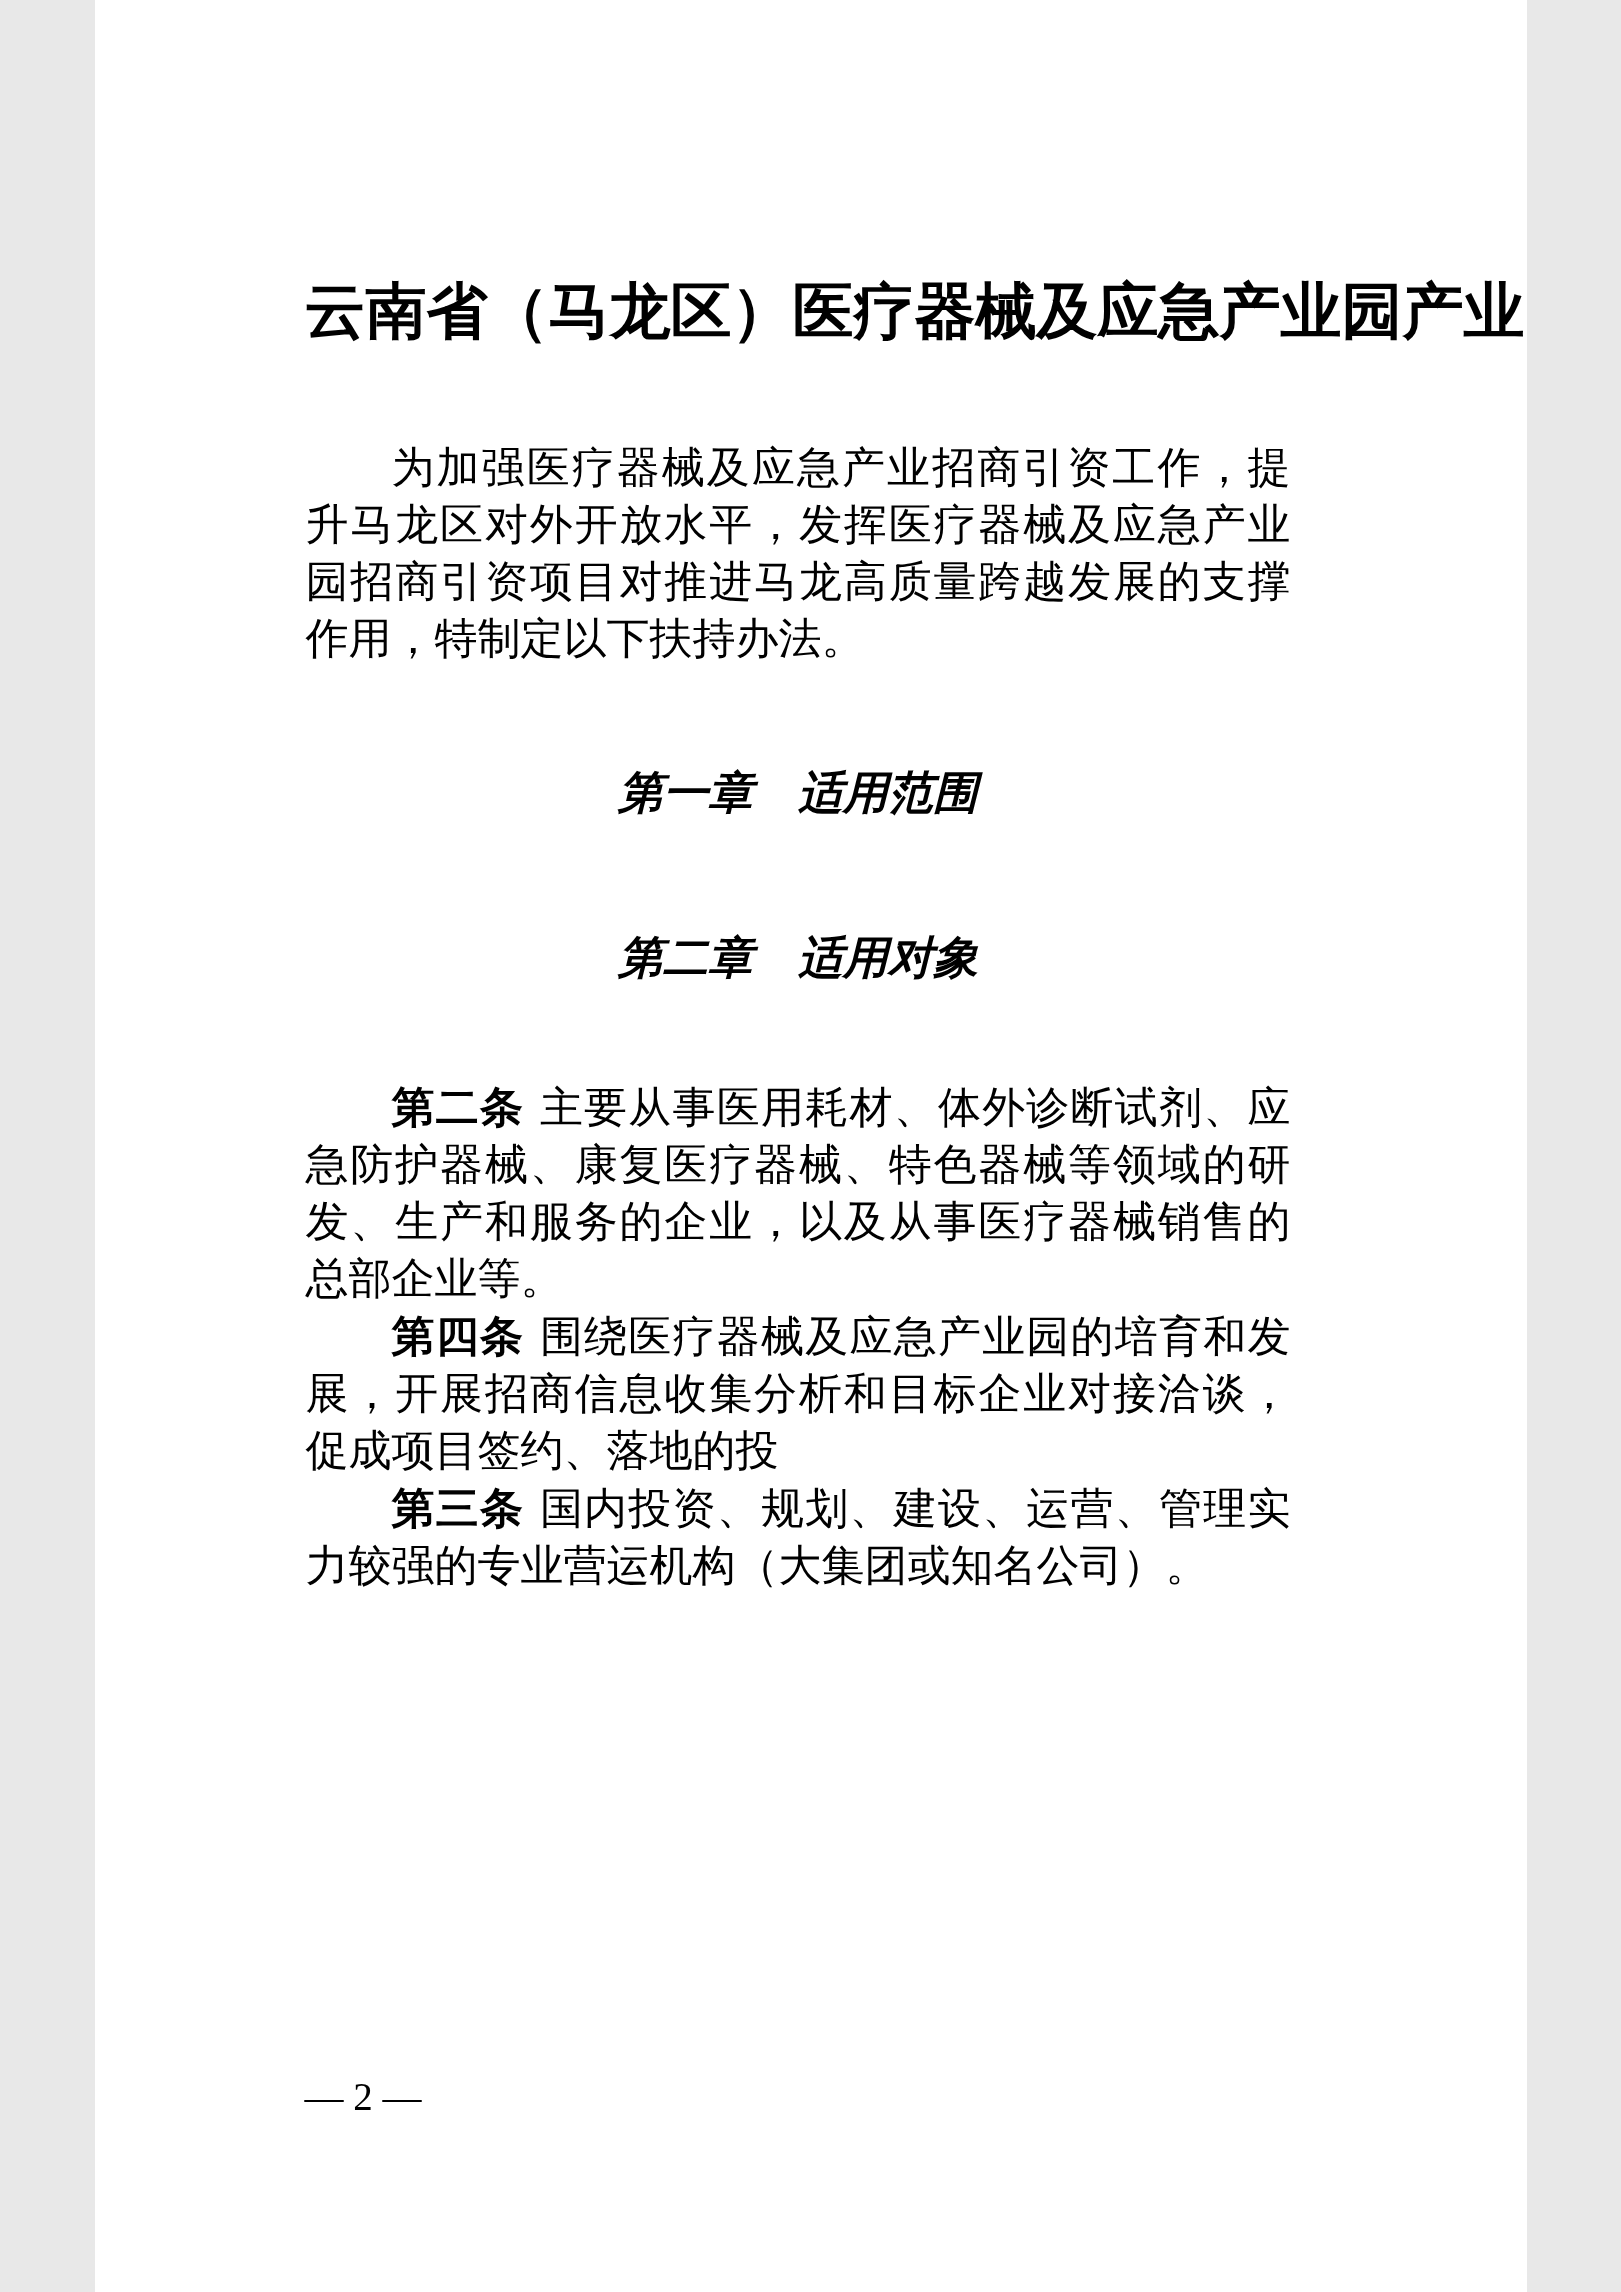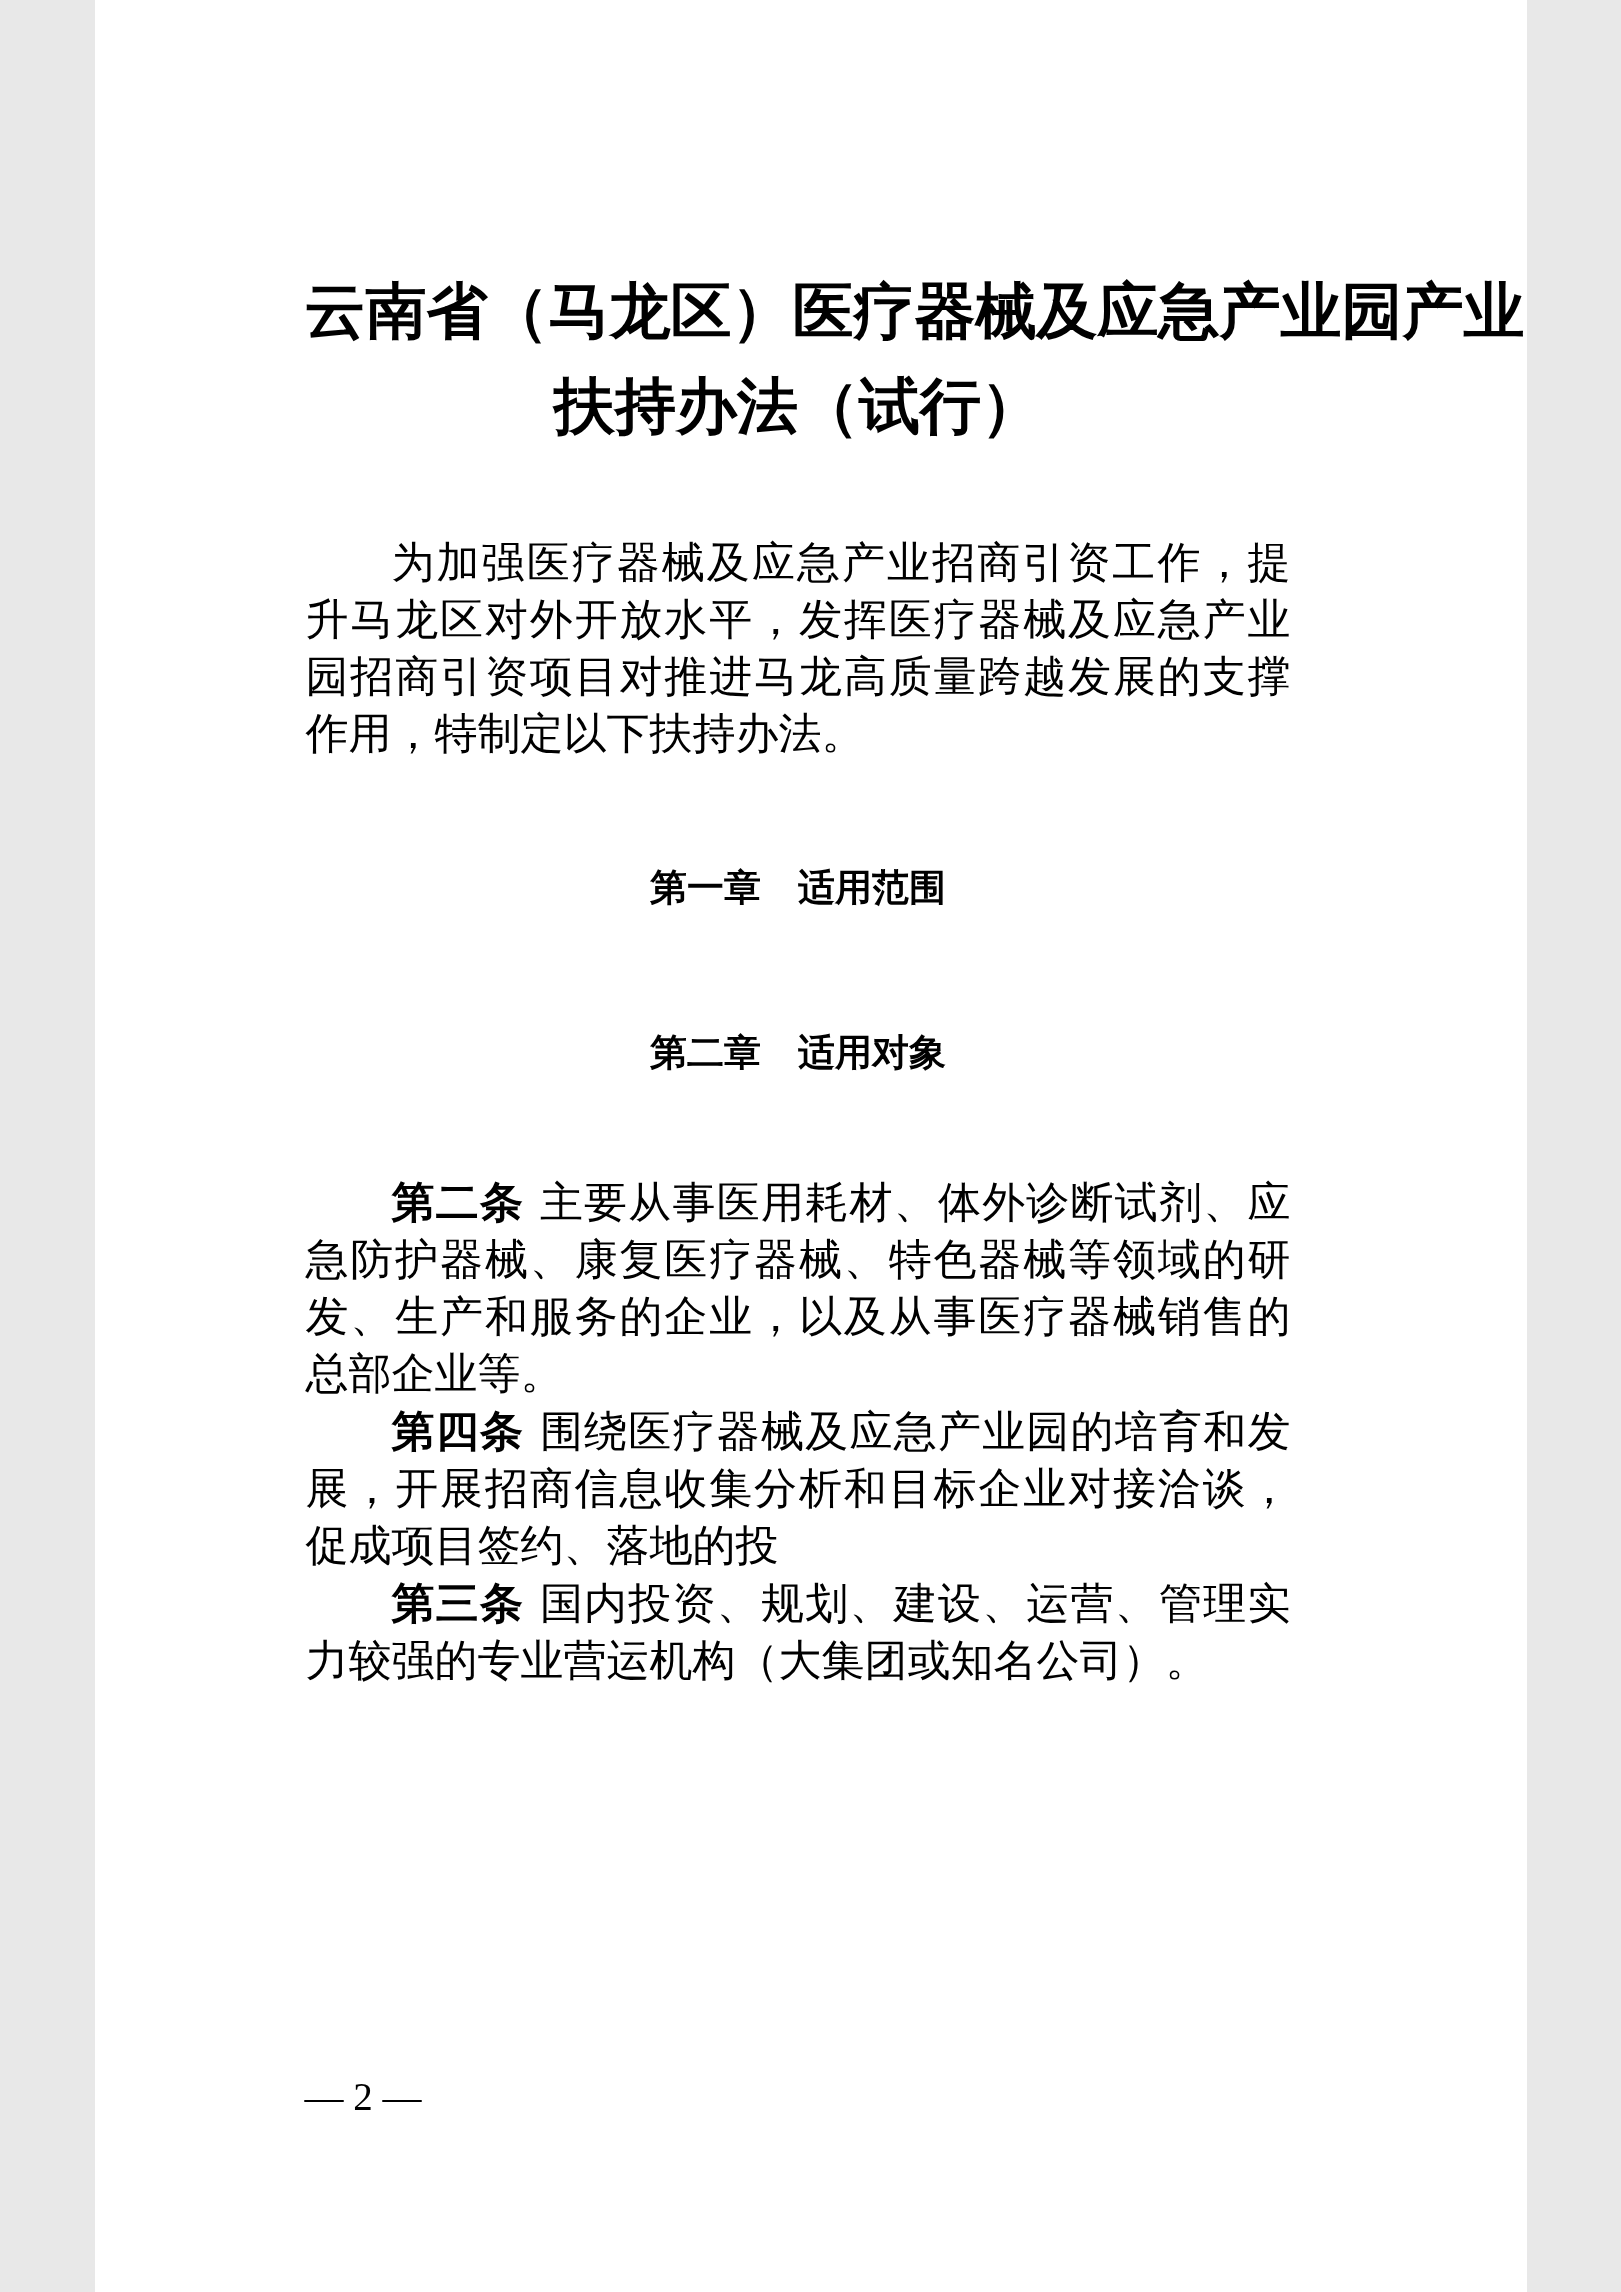--- a/index.html
+++ b/index.html
@@ -26,46 +26,46 @@
     font-size:43px;
     line-height:57px;
     margin:1px;
     text-align:justify;
     text-justify:inter-ideograph;
     text-indent:86px;
   }
   .intro{margin-top:80px;}
   .chapter{
     font-family:"Liberation Sans","DejaVu Sans",sans-serif;
-    font-size:37px;
+    font-size:45px;
     line-height:79px;
     font-weight:bold;
     text-align:center;
     margin:86px 0 82px 0;
+    font-style:italic;
   }
   .art-label{font-weight:bold;margin-right:15.7px;}
   .page-footer{
     position:absolute;
     left:210px;
     top:2074px;
     font-size:39px;
     line-height:45px;
     font-family:"Liberation Serif","DejaVu Serif",serif;
     color:#000;
     white-space:nowrap;
   }
 </style>
 </head>
 <body>
 
 <div class="page">
 
   <div class="doc-title">
     <div class="title-line">云南省（马龙区）医疗器械及应急产业园产业</div>
-    <div class="title-line">扶持办法（试行）</div>
   </div>
 
   <p class="para intro">为加强医疗器械及应急产业招商引资工作，提升马龙区对外开放水平，发挥医疗器械及应急产业园招商引资项目对推进马龙高质量跨越发展的支撑作用，特制定以下扶持办法。</p>
 
   <h2 class="chapter">第一章　适用范围</h2>
 
 
   <h2 class="chapter">第二章　适用对象</h2>
 
   <p class="para"><b class="art-label">第二条</b><span>主要从事医用耗材、体外诊断试剂、应急防护器械、康复医疗器械、特色器械等领域的研发、生产和服务的企业，以及从事医疗器械销售的总部企业等。</span></p>

